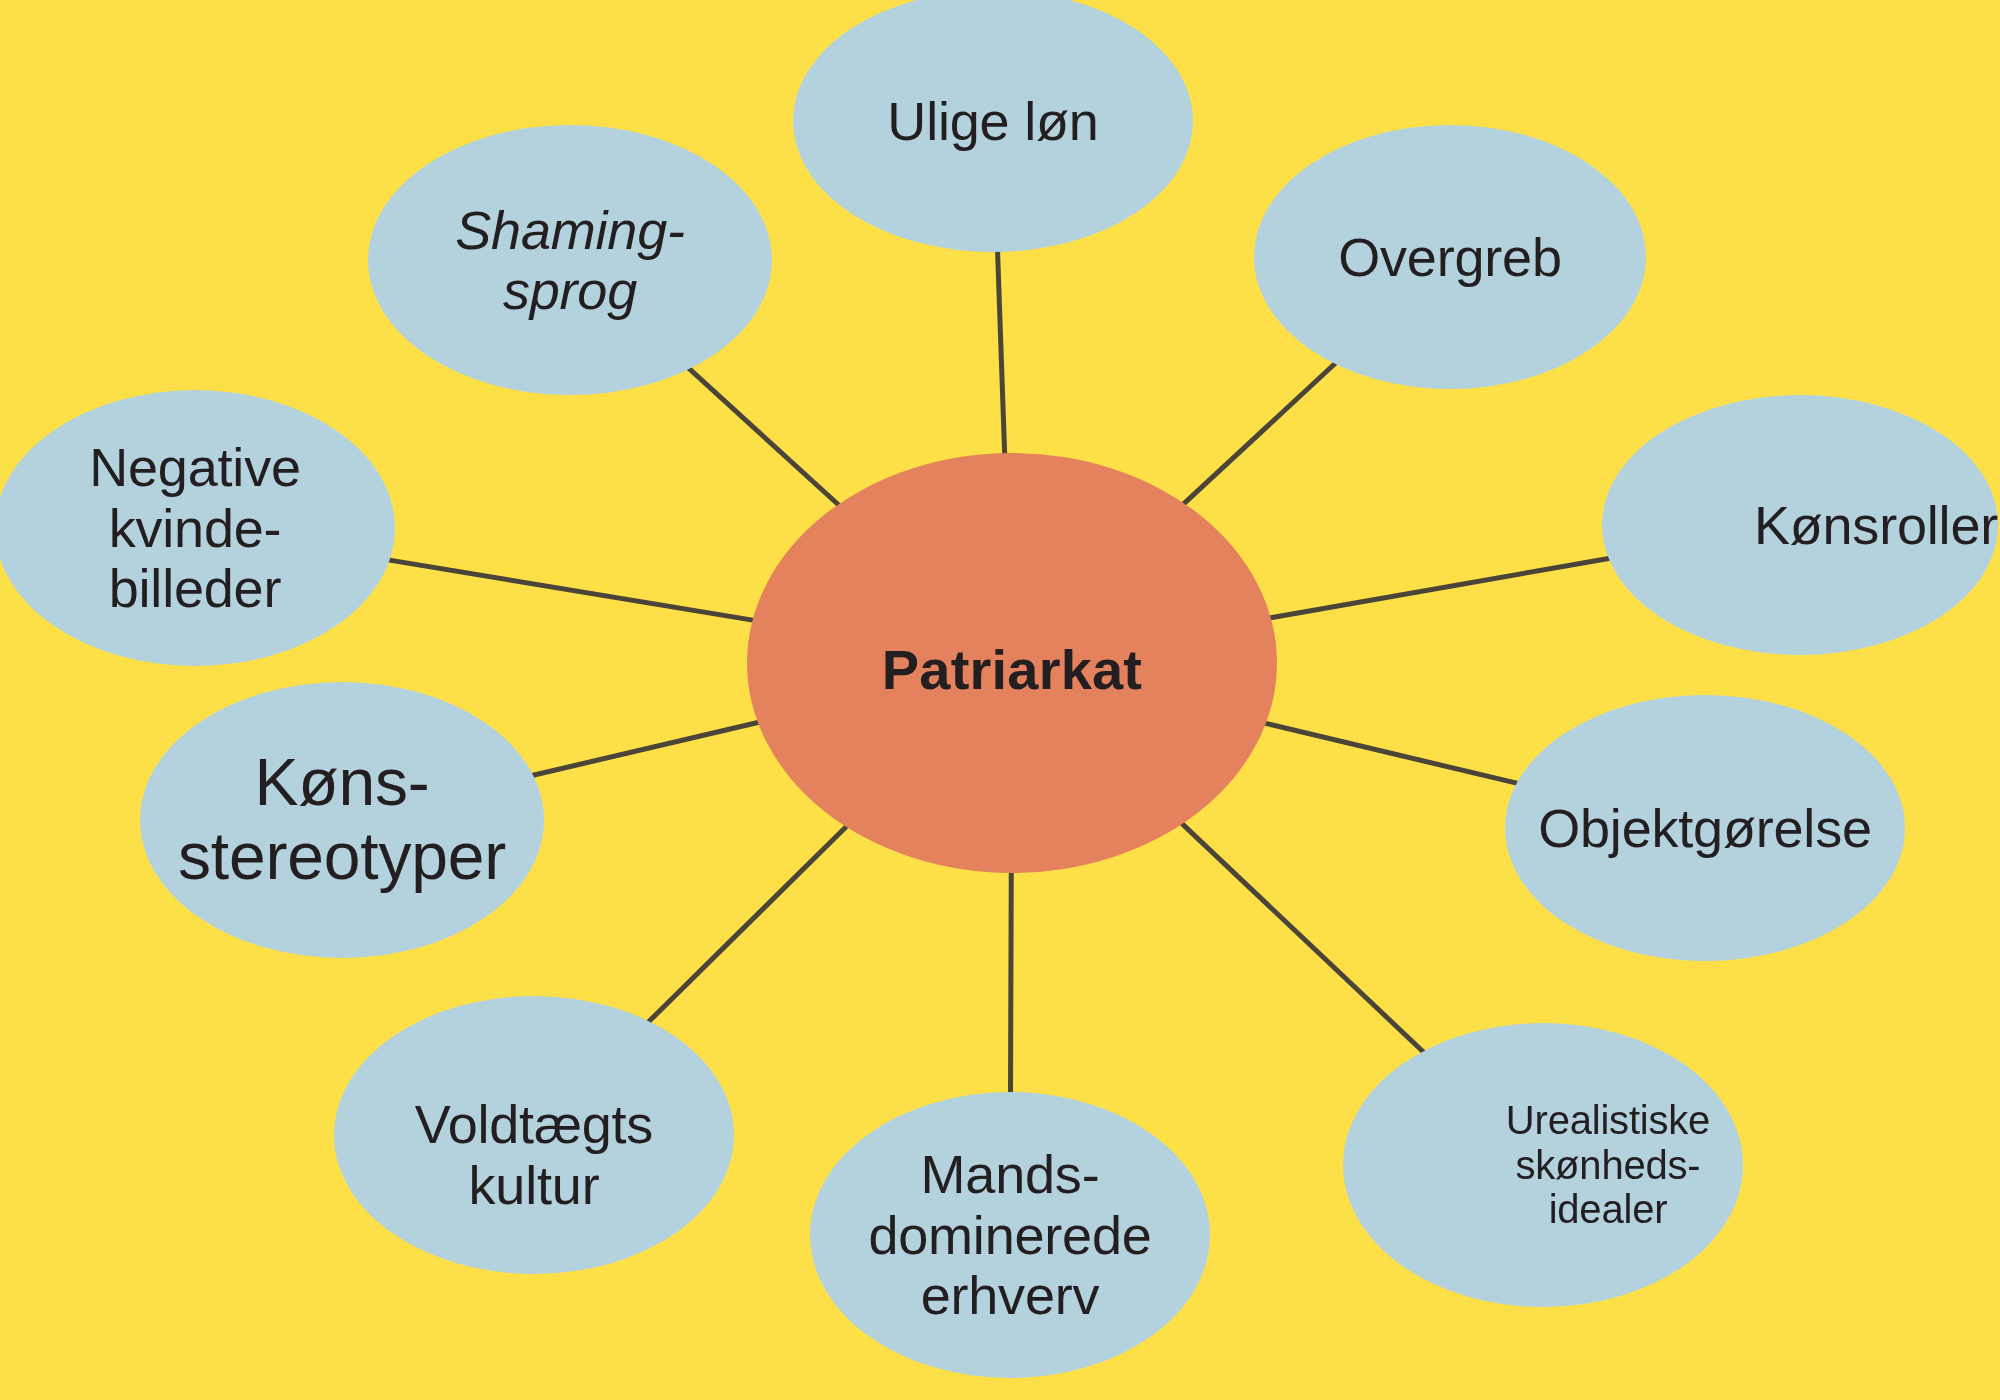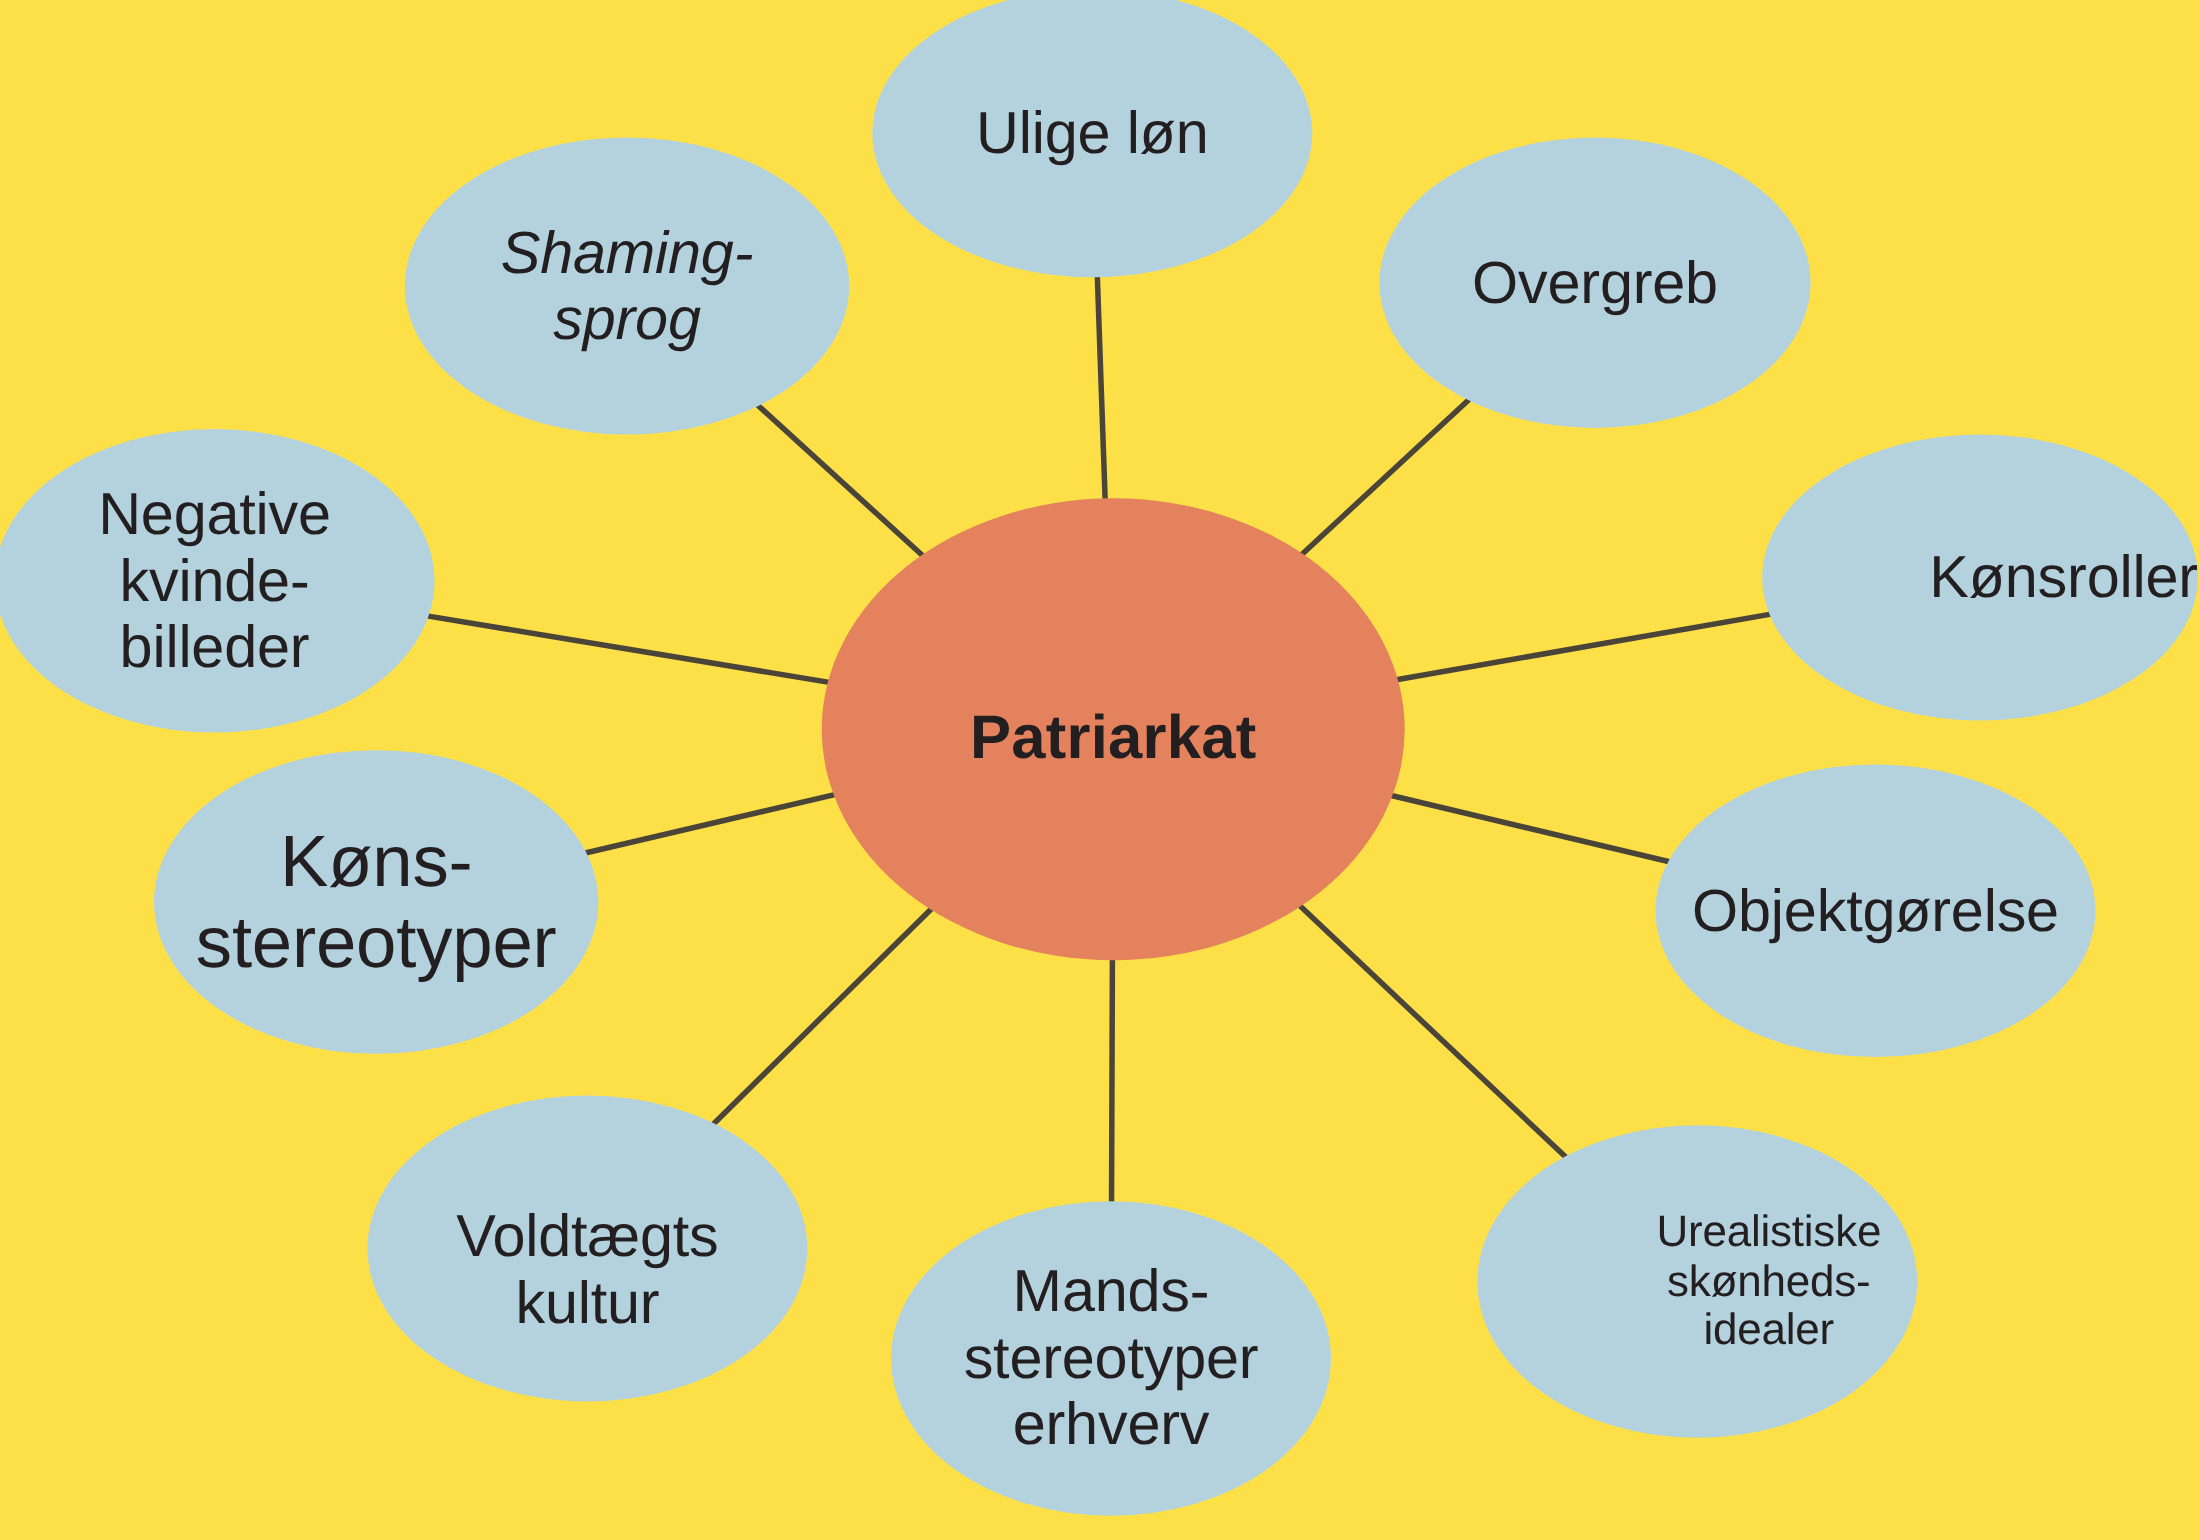--- a/index.html
+++ b/index.html
@@ -81,21 +81,21 @@
   </svg>
   <div id="labels-layer">
       <div class="node-label leaf-label" style="left: 793px; top: -10px; width: 400px; height: 262px; font-size: 54px;"><span>Ulige løn</span></div>
       <div class="node-label leaf-label" style="left: 1254px; top: 125px; width: 392px; height: 264px; font-size: 54px;"><span>Overgreb</span></div>
       <div class="node-label leaf-label" style="left: 1602px; top: 395px; width: 396px; height: 260px; font-size: 54px; justify-content: flex-end;"><span>Kønsroller</span></div>
       <div class="node-label leaf-label" style="left: 1505px; top: 695px; width: 400px; height: 266px; font-size: 54px;"><span>Objektgørelse</span></div>
       <div class="node-label leaf-label" style="left: 1408px; top: 1023px; width: 400px; height: 284px; font-size: 40px;"><span>Urealistiske
 skønheds-
 idealer</span></div>
       <div class="node-label leaf-label" style="left: 810px; top: 1092px; width: 400px; height: 286px; font-size: 54px;"><span>Mands-
-stereotyper
+dominerede
 erhverv</span></div>
       <div class="node-label leaf-label" style="left: 334px; top: 937px; width: 400px; height: 278px; font-size: 54px; align-items: flex-end;"><span>Voldtægts
 kultur</span></div>
       <div class="node-label leaf-label" style="left: 140px; top: 682px; width: 404px; height: 276px; font-size: 66px;"><span>Køns-
 stereotyper</span></div>
       <div class="node-label leaf-label" style="left: -5px; top: 390px; width: 400px; height: 276px; font-size: 54px;"><span>Negative
 kvinde-
 billeder</span></div>
       <div class="node-label leaf-label" style="left: 368px; top: 125px; width: 404px; height: 270px; font-size: 54px; font-style: italic;"><span>Shaming-
 sprog</span></div>

